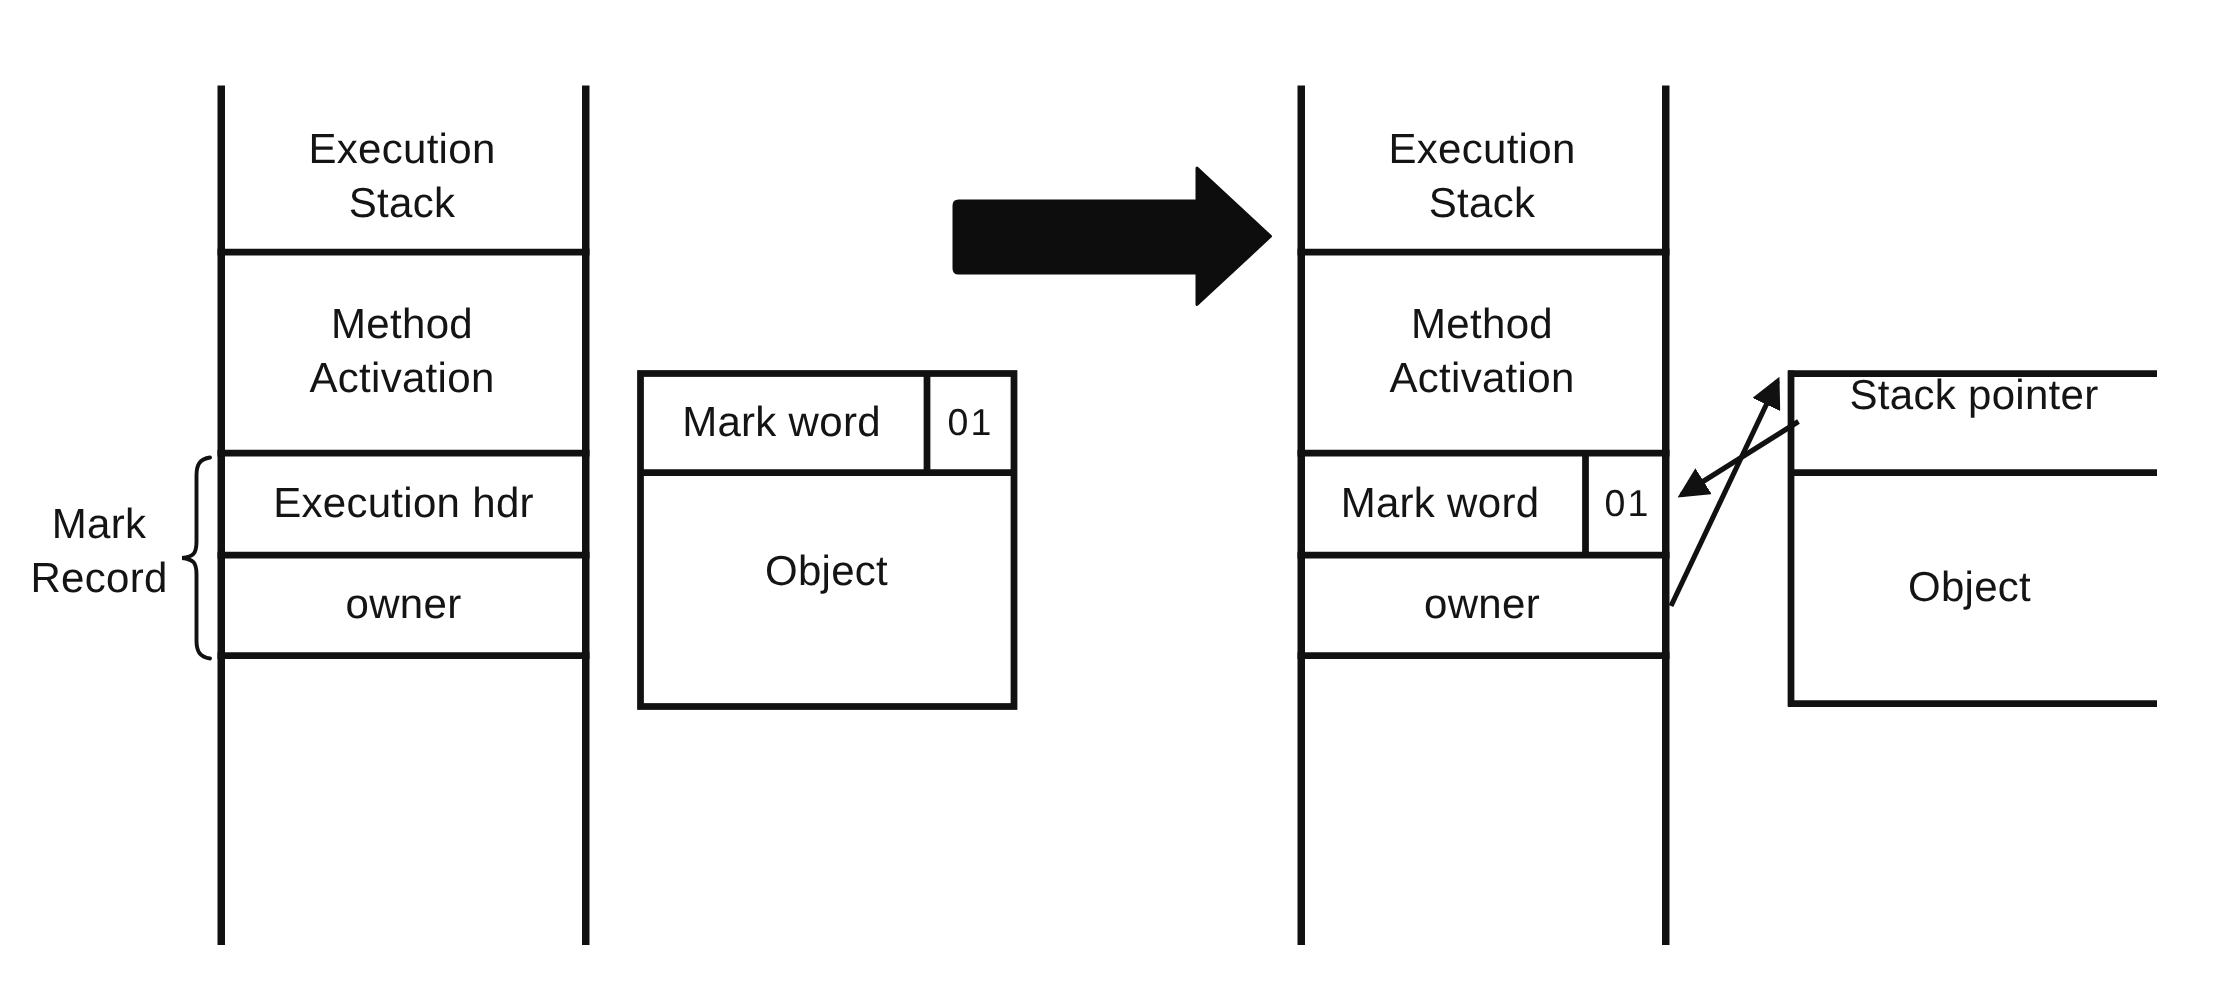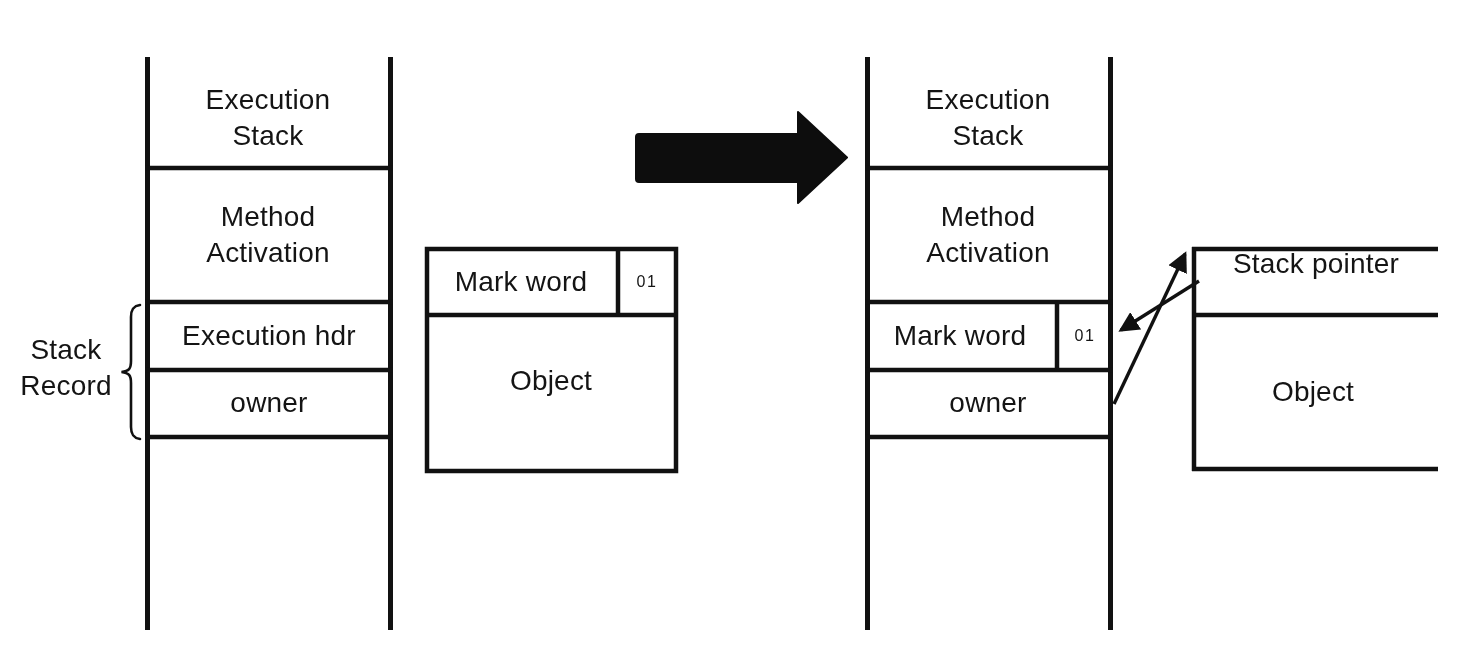--- a/index.html
+++ b/index.html
@@ -15,21 +15,21 @@
     position:absolute;
     transform:translate(-50%,-50%);
     text-align:center;
     color:#141414;
     font-size:28px;
     line-height:1.3;
     letter-spacing:0.2px;
     white-space:nowrap;
   }
   .wrap{white-space:normal;}
-  .small{font-size:16px;letter-spacing:1.5px;}
+  .small{font-size:25px;letter-spacing:1.5px;}
   .inverse{
     color:#ffffff;
     font-size:30px;
     letter-spacing:0.5px;
   }
 </style>
 </head>
 <body>
 
 <div class="canvas">
@@ -80,21 +80,21 @@
     </g>
 
     <line x1="1199" y1="281" x2="1121" y2="330" stroke="#111111" stroke-width="3.4" marker-end="url(#ah)"></line>
     <line x1="1114" y1="404" x2="1185" y2="254" stroke="#111111" stroke-width="3.4" marker-end="url(#ah)"></line>
   </svg>
 
   <div class="lbl wrap" style="left:268px;top:118px;width:175px;">Execution Stack</div>
   <div class="lbl wrap" style="left:268px;top:235px;width:175px;">Method Activation</div>
   <div class="lbl" style="left:269px;top:336px;">Execution hdr</div>
   <div class="lbl" style="left:269px;top:403px;">owner</div>
-  <div class="lbl wrap" style="left:66px;top:368px;width:110px;">Stack Record</div>
+  <div class="lbl wrap" style="left:66px;top:368px;width:110px;">Mark Record</div>
 
   <div class="lbl" style="left:521px;top:282px;">Mark word</div>
   <div class="lbl small" style="left:647px;top:282px;">01</div>
   <div class="lbl" style="left:551px;top:381px;">Object</div>
 
 
   <div class="lbl wrap" style="left:988px;top:118px;width:175px;">Execution Stack</div>
   <div class="lbl wrap" style="left:988px;top:235px;width:175px;">Method Activation</div>
   <div class="lbl" style="left:960px;top:336px;">Mark word</div>
   <div class="lbl small" style="left:1085px;top:336px;">01</div>

